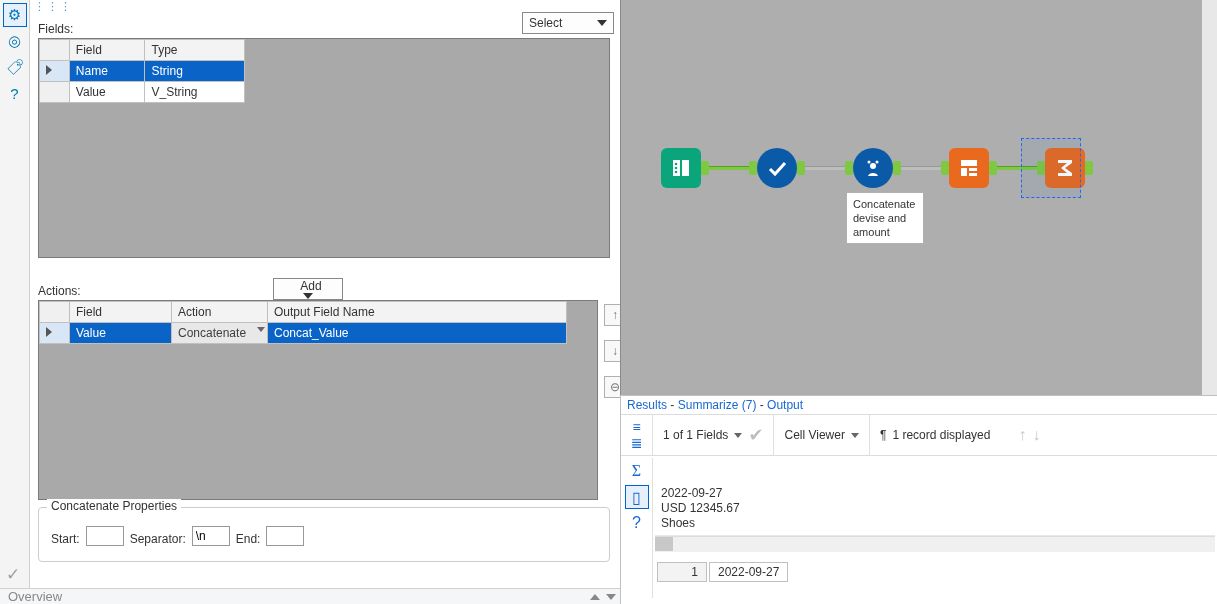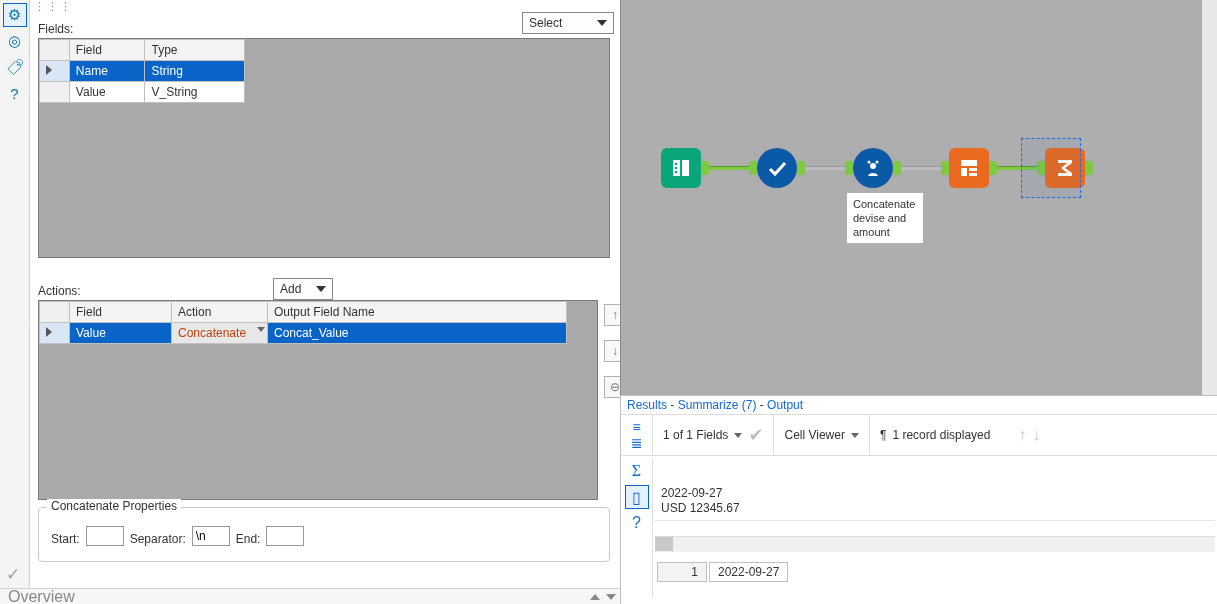--- a/index.html
+++ b/index.html
@@ -28,35 +28,35 @@
 
   .grid-table { background:#fff; border-collapse:collapse; font-size:12px; }
   .grid-table th { background:#f3f3f3; border:1px solid #c0c0c0; text-align:left; padding:3px 6px; font-weight:normal; }
   .grid-table td { border:1px solid #c0c0c0; padding:3px 6px; background:#fff;}
   .grid-table tr.sel td { background:#0a64c8; color:#fff; }
   .grid-table .rowhdr { background:#f0f0f0 !important; width:30px; color:#333 !important;}
   .grid-table tr.sel .rowhdr { background:#d8e6f5 !important;}
   .grid-table .arrow { display:inline-block; width:0;height:0;border-top:5px solid transparent;border-bottom:5px solid transparent;border-left:6px solid #555; }
 
   .lbl-actions { position:absolute; left:8px; top:284px; }
-  .add-box { position:absolute; left:243px; top:278px; width:60px; height:22px; border:1px solid #888; background:#fdfdfd; display:flex; align-items:center; padding-left:6px; justify-content:space-between;}
+  .add-box { position:absolute; left:243px; top:278px; width:70px; height:22px; border:1px solid #888; background:#fdfdfd; display:flex; align-items:center; padding-left:6px; justify-content:space-between;flex-direction:column;}
   .add-box .tri { width:0;height:0;border-left:5px solid transparent;border-right:5px solid transparent;border-top:6px solid #333; margin-right:6px;}
 
   .side-btns { position:absolute; left:574px; top:304px; width:24px; }
   .side-btn { width:22px; height:22px; border:1px solid #b0b0b0; background:#f8f8f8; margin-bottom:14px; display:flex; align-items:center; justify-content:center; color:#777;}
 
   .concat-fieldset { position:absolute; left:8px; top:507px; width:572px; height:55px; border:1px solid #ccc; border-radius:4px; }
   .concat-fieldset .legend { position:absolute; top:-9px; left:8px; background:#fff; padding:0 4px; font-size:12px; color:#333;}
   .cp-row { position:absolute; top:18px; left:12px; display:flex; align-items:flex-end; gap:6px;}
   .cp-row input { width:38px; height:20px; border:1px solid #999; padding:1px 3px; font-size:12px;}
   .cp-row .sep-in { width:38px; }
 
   .check-circle { position:absolute; left:-24px; bottom:10px; color:#a0a0a0; font-size:17px;}
 
-  .overview-bar { position:absolute; left:0px; bottom:0; width:620px; height:16px; background:#f4f6f8; border-top:1px solid #d0d0d0; font-size:16px; color:#888; padding-left:8px; display:flex; align-items:center; justify-content:space-between;}
+  .overview-bar { position:absolute; left:0px; bottom:0; width:620px; height:16px; background:#f4f6f8; border-top:1px solid #d0d0d0; font-size:13px; color:#888; padding-left:8px; display:flex; align-items:center; justify-content:space-between;}
   .overview-bar .tris { display:flex; gap:6px; margin-right:4px;}
   .overview-bar .t { width:0;height:0;border-left:5px solid transparent;border-right:5px solid transparent;}
   .overview-bar .t.down{border-top:6px solid #888;}
   .overview-bar .t.up{border-bottom:6px solid #888;}
 
   
   .canvas { position:absolute; left:620px; top:0; width:597px; height:395px; background:#aeaeae; border-left:1px solid #8a8a8a;}
   .scrollbar-v { position:absolute; right:0; top:0; width:15px; height:395px; background:#e8e8e8;}
   .workflow { position:absolute; left:40px; top:148px; display:flex; align-items:center;}
   .tool { width:40px; height:40px; border-radius:6px; display:flex; align-items:center; justify-content:center; position:relative; }
@@ -150,21 +150,21 @@
       <tbody>
           <tr>
         <th style="width:30px;background:#f0f0f0;"></th>
         <th style="width:102px;">Field</th>
         <th style="width:96px;">Action</th>
         <th>Output Field Name</th>
       </tr>
       <tr class="sel">
         <td class="rowhdr"><span class="arrow"></span></td>
         <td>Value</td>
-        <td style="background:#e8e8e8;color:#c2410c;position:relative;">
+        <td style="background:#e8e8e8;color:#404040;position:relative;">
           <span>Concatenate</span>
           <span style="position:absolute;right:2px;top:4px;" class="ddtri"></span>
         </td>
         <td>Concat_Value</td>
       </tr>
     </tbody>
       </table>
   </div>
 
   <div class="side-btns">
@@ -288,20 +288,21 @@
 
   <div class="left-rail">
     <div class="ri" style="font-family:serif;">Σ</div>
     <div class="ri sel">▯</div>
     <div class="ri">?</div>
   </div>
 
   <div class="record-body">
     <div>2022-09-27</div>
     <div>USD 12345.67</div>
+    <div>Shoes</div>
   </div>
   <div class="hscroll">
       <div class="th"></div>
     </div>
 
   <table class="mini-grid">
     <tbody>
     <tr>
       <td class="rownum">1</td>
       <td>2022-09-27</td>

